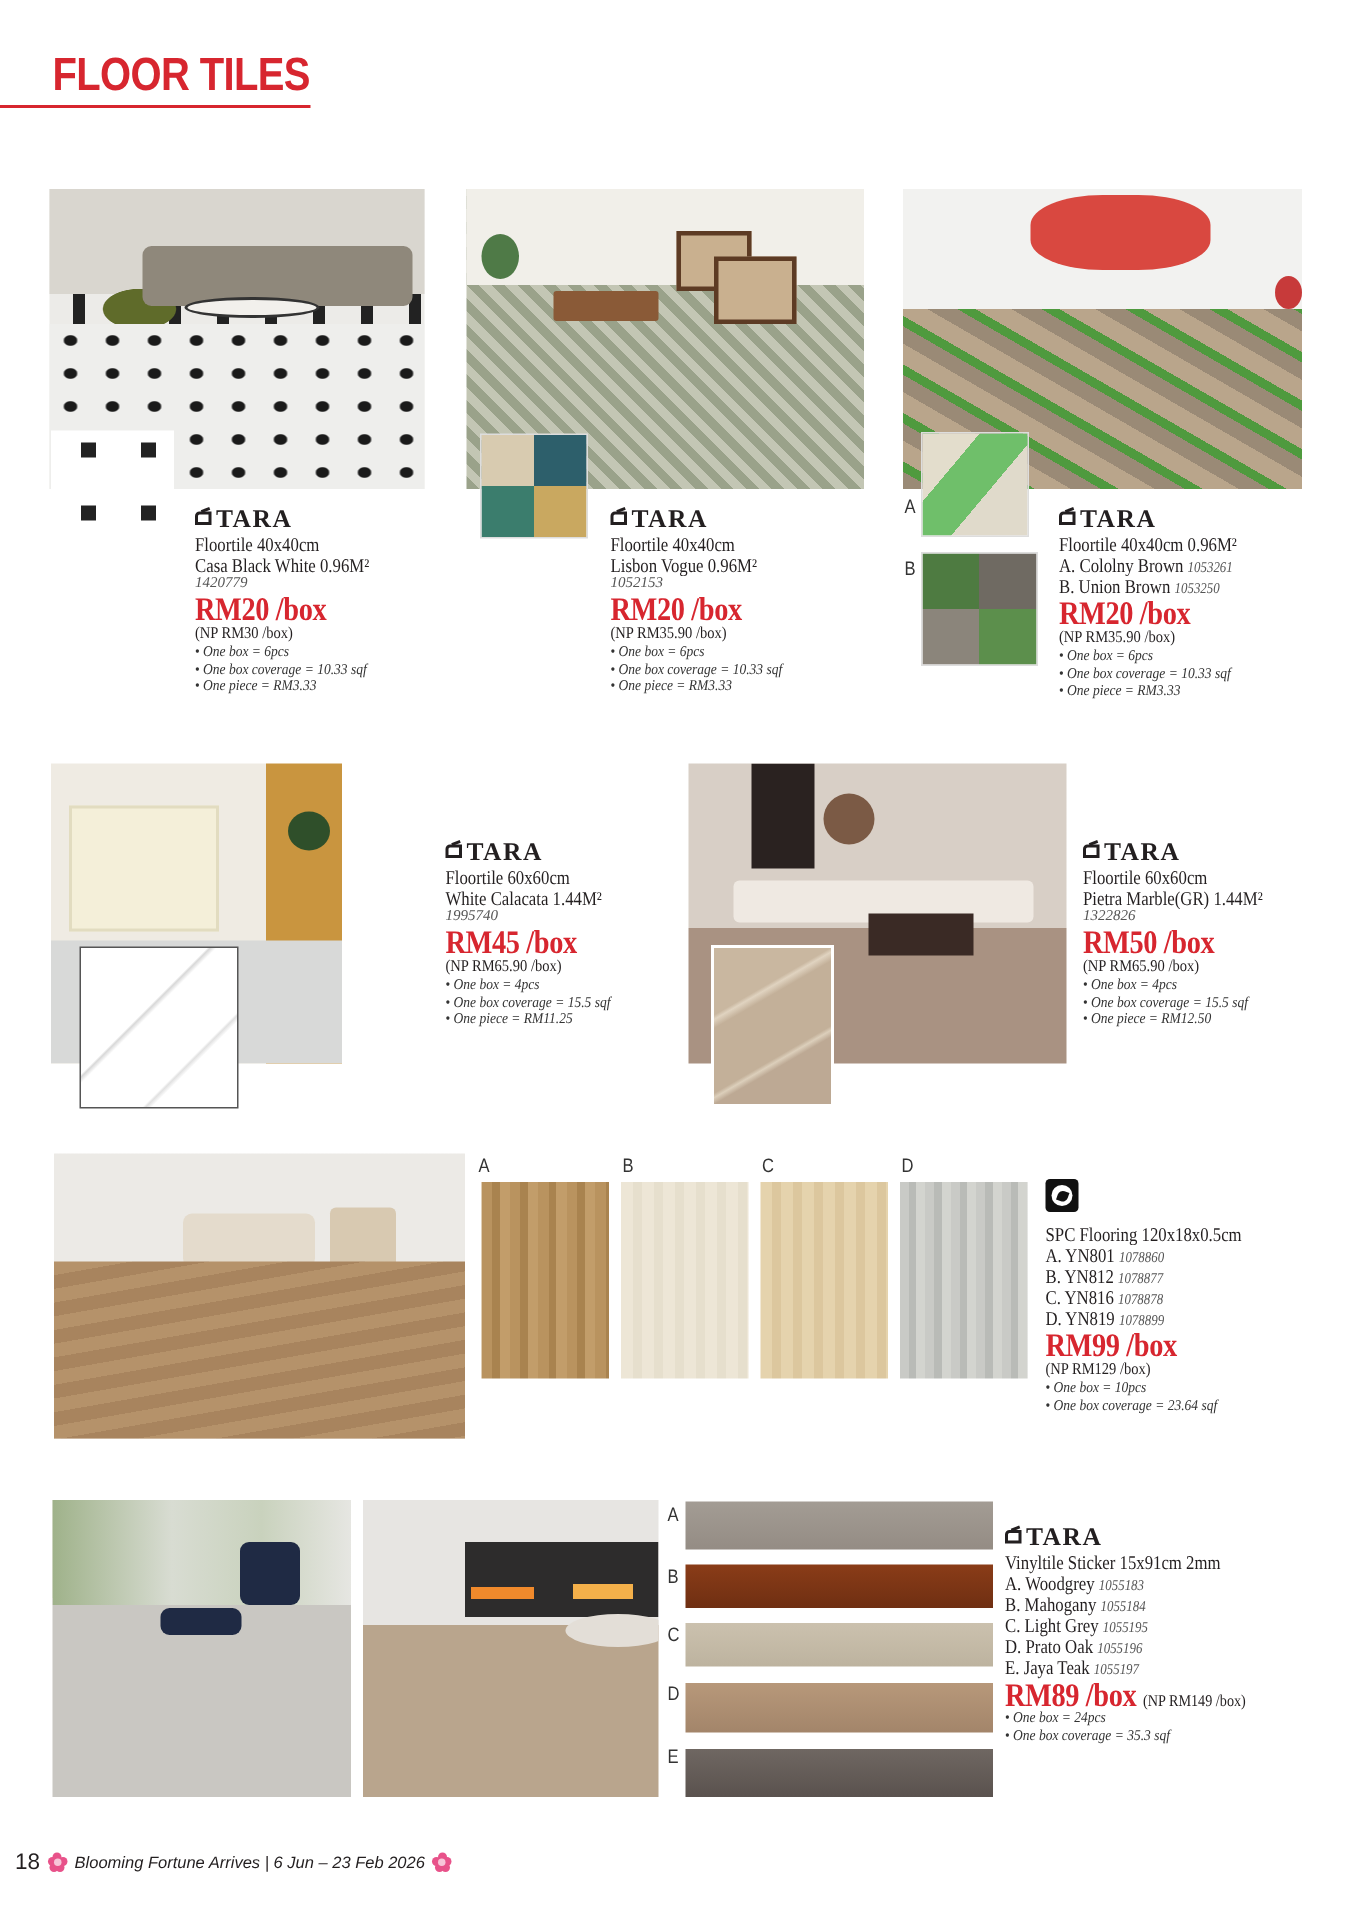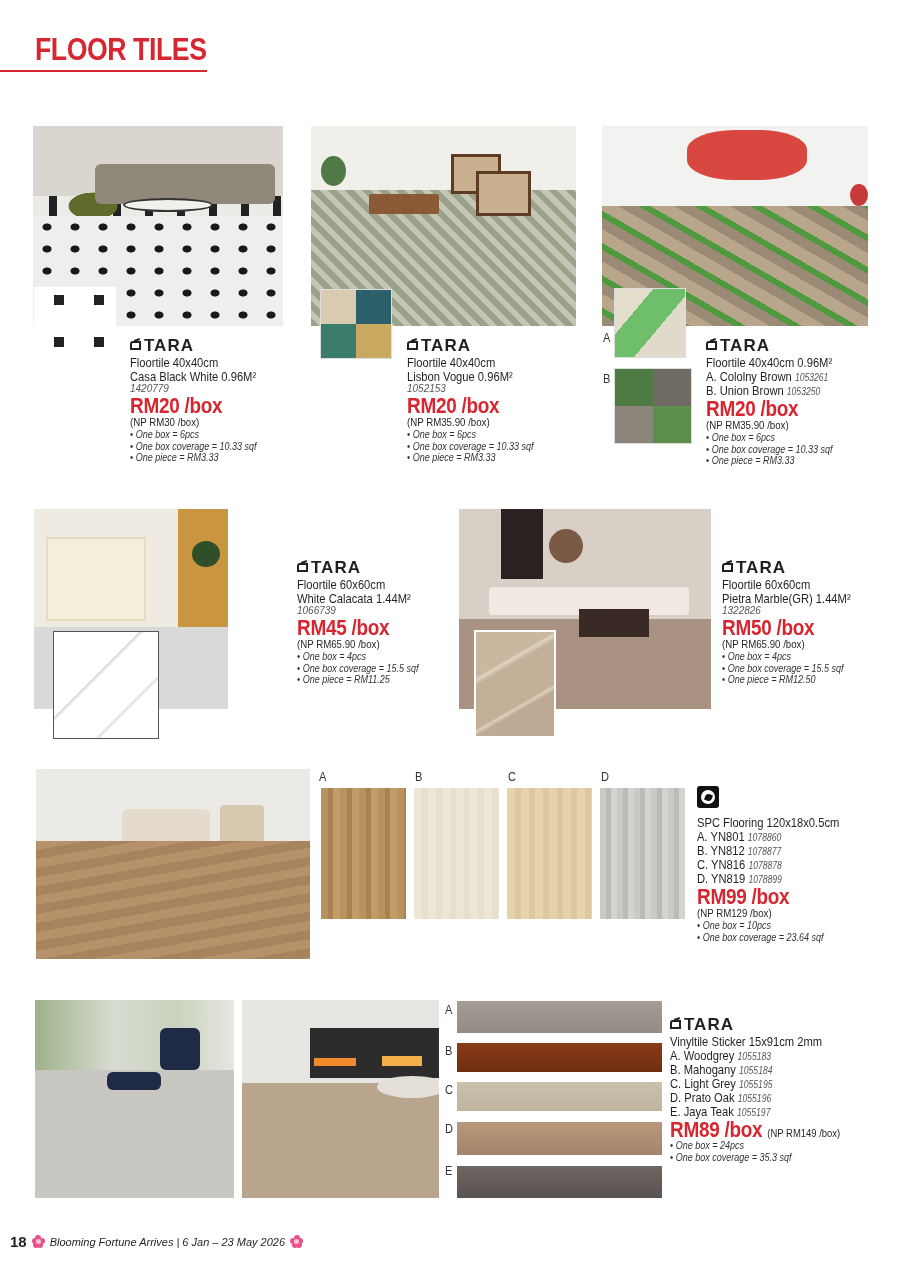--- a/index.html
+++ b/index.html
@@ -11,37 +11,37 @@
     font-family: "Liberation Sans", sans-serif; font-weight: bold;
     font-size: 31px; color: #d7262f; letter-spacing: -0.5px;
     transform: scaleX(0.86); transform-origin: left top;
   }
   .title-rule { position: absolute; left: 0; top: 70px; width: 207px; height: 2px; background: #d7262f; }
 
   .photo { position: absolute; overflow: hidden; }
   .swatch { position: absolute; overflow: hidden; border: 1px solid #ddd; }
 
   
-  .info { position: absolute; font-family: Liberation Sans, sans-serif; line-height: 1; }
+  .info { position: absolute; font-family: Liberation Serif, serif; line-height: 1; }
   .brand { display: flex; align-items: center; gap: 3px; font-size: 17px; font-weight: bold; letter-spacing: 1px; height: 17px; margin-bottom: 2px; }
   .brand-mark { width: 11px; height: 9px; border: 2px solid #231f20; border-top-left-radius: 3px; position: relative; }
   .brand-mark::after { content: ""; position: absolute; left: 2px; top: -4px; width: 6px; height: 2px; background:#231f20; transform: rotate(-20deg); }
   .line { font-size: 13px; height: 14px; white-space: nowrap; transform: scaleX(0.86); transform-origin: left; }
   .sku { font-size: 10px; font-style: italic; color: #555; height: 11px; white-space: nowrap; }
   .sku-inline { font-size: 10px; font-style: italic; color: #555; }
   .price { font-size: 22px; font-weight: bold; color: #d7262f; height: 22px; white-space: nowrap; transform: scaleX(0.86); transform-origin: left; letter-spacing: -0.3px; }
   .np { font-size: 11px; height: 13px; white-space: nowrap; transform: scaleX(0.88); transform-origin: left; }
   .np-inline { font-size: 11px; font-weight: normal; color: #231f20; letter-spacing: 0; }
   .bullet { font-size: 10px; font-style: italic; height: 11.5px; white-space: nowrap; color: #333; transform: scaleX(0.9); transform-origin: left; }
   .bullet::before { content: "\2022  "; font-style: normal; }
 
   .lbl { position: absolute; font-size: 13px; color: #333; transform: scaleX(0.85); transform-origin: left; }
 
   .footer { position: absolute; left: 10px; top: 1233px; display: flex; align-items: center; gap: 5px; }
-  .page-num { font-size: 15px; font-weight: bold; }
+  .page-num { font-size: 15px; font-weight: normal; }
   .flower { width: 13px; height: 13px; position: relative; }
   .flower span { position: absolute; width: 6px; height: 6px; border-radius: 50%; background: #e8528a; }
   .flower .c { left: 4px; top: 4px; width: 5px; height: 5px; background: #f7c6d9; }
   .footer-text { font-size: 11px; font-style: italic; color: #231f20; }
 
   .spc-logo { width: 22px; height: 22px; background: #111; border-radius: 3px; display: flex; align-items: center; justify-content: center; margin-bottom: 8px; }
   .spc-logo span { width: 14px; height: 14px; border-radius: 50%; background: #fff; display: flex; align-items: center; justify-content: center; }
   .spc-logo span i { width: 7px; height: 7px; background: #111; border-radius: 50% 0 50% 0; transform: rotate(20deg); }
 </style>
 </head>
@@ -140,21 +140,21 @@
 </div>
 <div class="swatch" style="left:53px; top:631px; width:106px; height:108px; border:1px solid #555;
      background: linear-gradient(135deg, #fff 0 40%, #d8d8d8 41%, #fff 43% 70%, #e0e0e0 71%, #fff 73%);"></div>
 <div class="info" style="left:297px; top:559px;">
   <div class="brand">
       <span class="brand-mark"></span>
       <span>TARA</span>
     </div>
   <div class="line">Floortile 60x60cm</div>
   <div class="line">White Calacata 1.44M²</div>
-  <div class="sku">1066739</div>
+  <div class="sku">1995740</div>
   <div class="price">RM45 /box</div>
   <div class="np">(NP RM65.90 /box)</div>
   <div class="bullet">One box = 4pcs</div>
   <div class="bullet">One box coverage = 15.5 sqf</div>
   <div class="bullet">One piece = RM11.25</div>
 </div>
 
 <div class="photo" style="left:459px; top:509px; width:252px; height:200px;
      background: linear-gradient(#d8cfc6 0 55%, #a99282 55% 100%);">
   <div style="position:absolute; left:42px; top:0; width:42px; height:70px; background:#2a2220;"></div>
@@ -252,21 +252,21 @@
 <div class="footer">
   <span class="page-num">18</span>
   <span class="flower">
     <span style="left:3.5px; top:0;"></span>
       <span style="left:7px; top:3px;"></span>
       <span style="left:5.5px; top:7px;"></span>
       <span style="left:1.5px; top:7px;"></span>
       <span style="left:0; top:3px;"></span>
       <span class="c"></span>
   </span>
-  <span class="footer-text">Blooming Fortune Arrives | 6 Jan – 23 May 2026</span>
+  <span class="footer-text">Blooming Fortune Arrives | 6 Jun – 23 Feb 2026</span>
   <span class="flower">
     <span style="left:3.5px; top:0;"></span>
       <span style="left:7px; top:3px;"></span>
       <span style="left:5.5px; top:7px;"></span>
       <span style="left:1.5px; top:7px;"></span>
       <span style="left:0; top:3px;"></span>
       <span class="c"></span>
   </span>
 </div>
 

